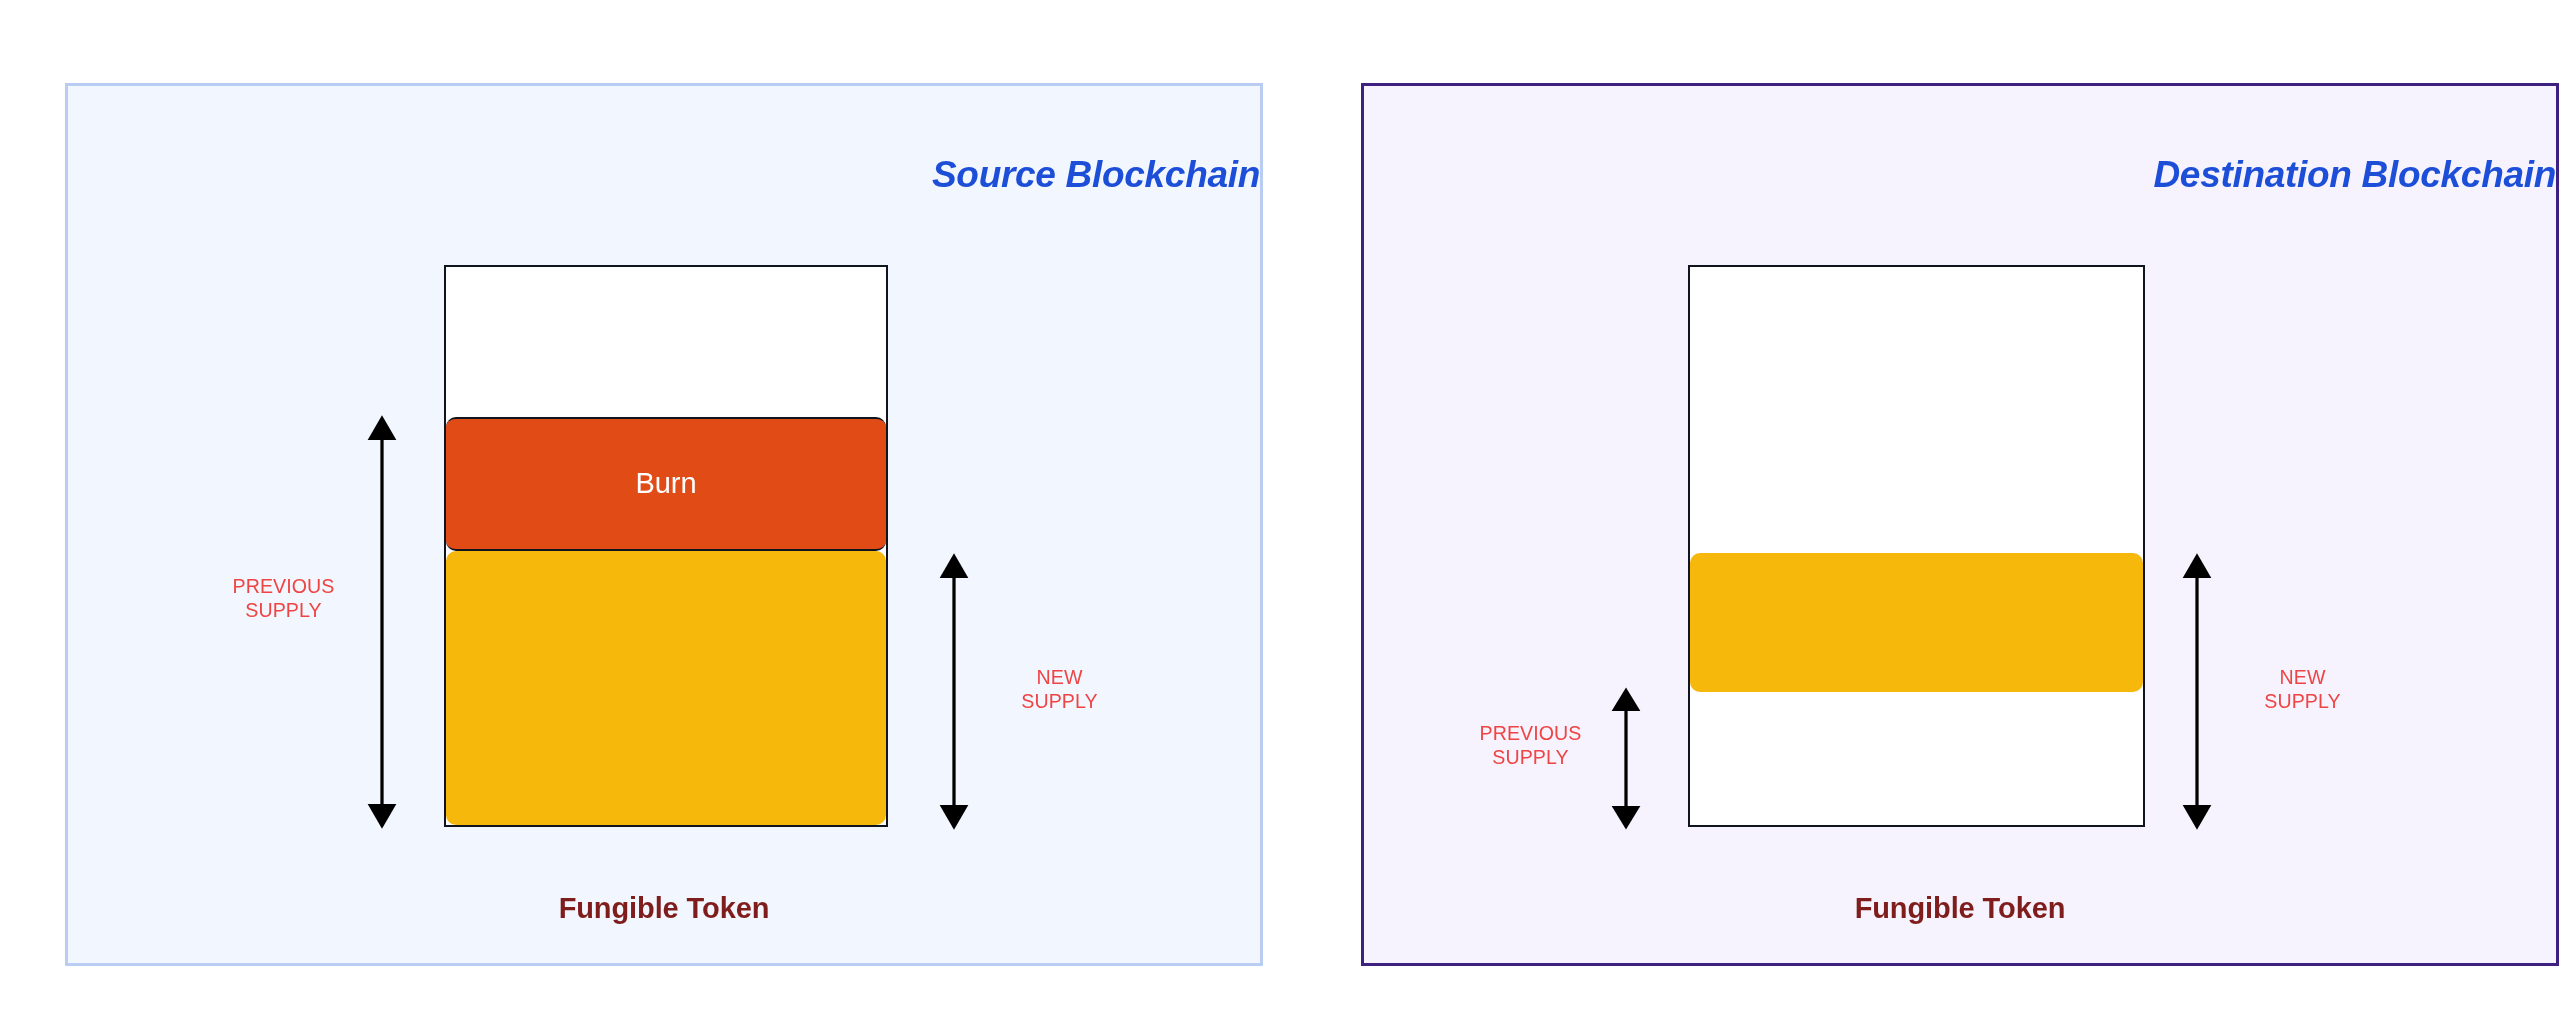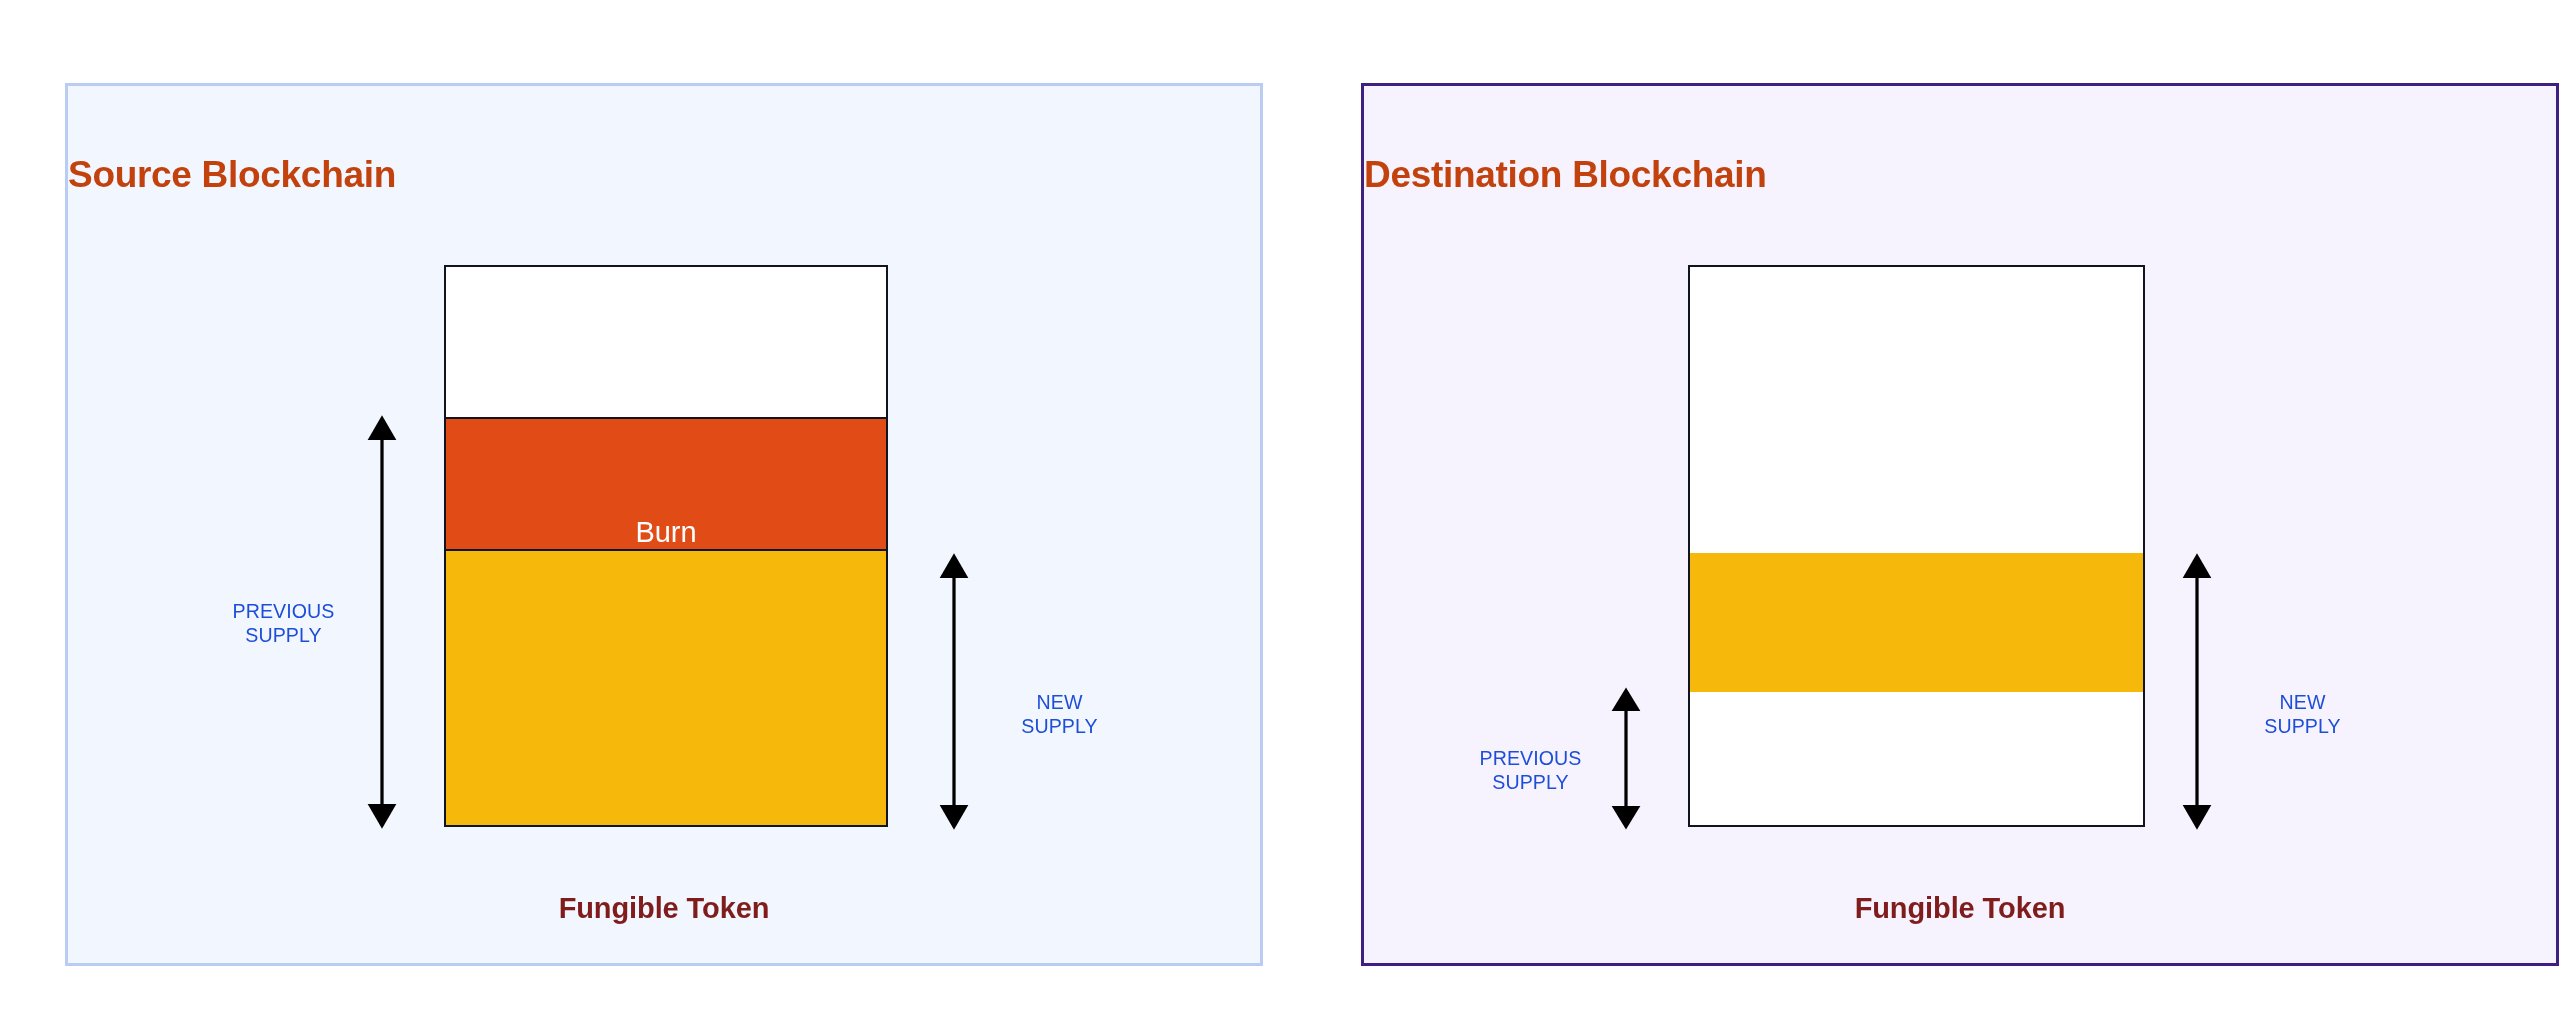--- a/index.html
+++ b/index.html
@@ -44,26 +44,27 @@
     border: 3.9px solid #3d2080;
     margin-left: 46px;
   }
 
   
   .panel-title {
     position: absolute;
     left: 0;
     right: 0;
     top: 37px;
-    text-align: left;
+    text-align: right;
     font-size: 37px;
     font-weight: bold;
-    color: #c2410c;
+    color: #1d4ed8;
     letter-spacing: -0.3px;
     white-space: nowrap;
+    font-style: italic;
   }
 
   .panel-caption {
     position: absolute;
     left: 0;
     right: 0;
     bottom: 38px;
     text-align: center;
     font-size: 29px;
     font-weight: bold;
@@ -91,23 +92,24 @@
     left: 1688px;
     top: 265px;
     width: 457px;
     height: 562px;
   }
 
   .seg {
     position: relative;
     width: 100%;
     display: flex;
-    align-items: flex-end;
+    align-items: center;
     justify-content: center;
     box-sizing: border-box;
+    border-radius: 10px;
   }
   .seg--empty {
     background: #ffffff;
   }
   .seg--burn {
     background: #e14b15;
     border-top: 2.6px solid #10141f;
     border-bottom: 2.6px solid #10141f;
   }
   .seg--mint {
@@ -134,24 +136,23 @@
     display: block;
     overflow: visible;
   }
 
   
   .dim-label {
     position: absolute;
     text-align: center;
     font-size: 19.6px;
     line-height: 1.25;
-    color: #1d4ed8;
+    color: #ef4444;
     letter-spacing: 0.1px;
     white-space: pre-line;
-    margin-top: 25px;
   }
 </style>
 </head>
 <body>
 
 <div class="stage">
 
   <section class="panel panel--source">
 
     <h2 class="panel-title">Source Blockchain</h2>

